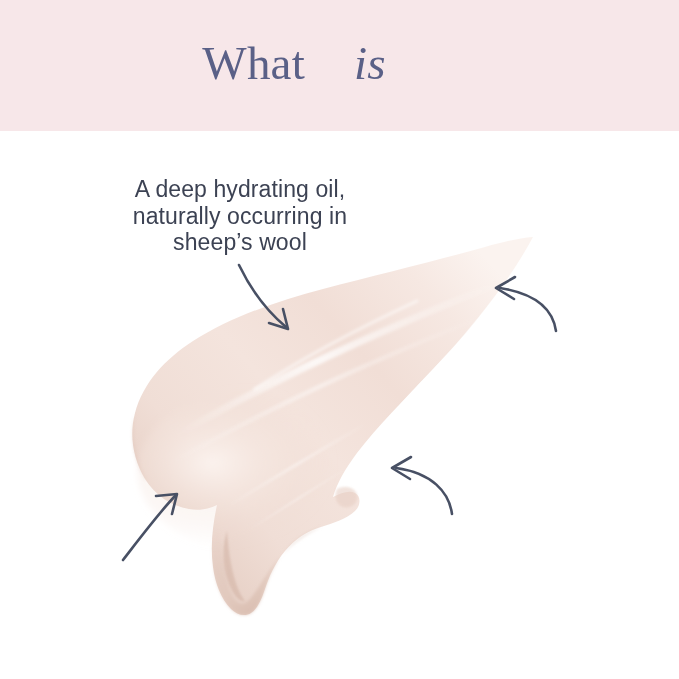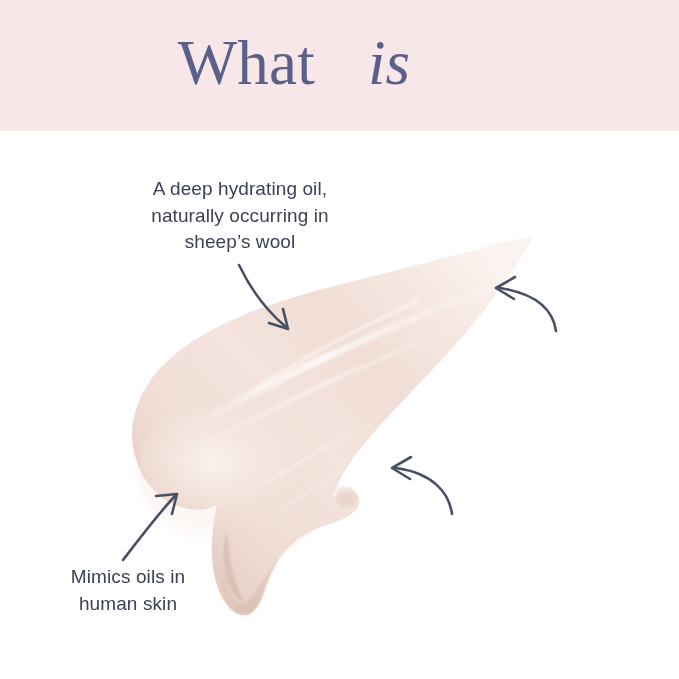--- a/index.html
+++ b/index.html
@@ -29,21 +29,21 @@
   #page-title {
     position: absolute;
     left: 0;
     top: 0;
     width: 588px;
     height: 131px;
     display: flex;
     align-items: center;
     justify-content: center;
     font-family: "Liberation Serif", "DejaVu Serif", serif;
-    font-size: 63px;
+    font-size: 47px;
     line-height: 1;
     letter-spacing: 0.2px;
     color: #5a6087;
     white-space: pre;
     padding-bottom: 4px;
     box-sizing: border-box;
   }
   #page-title .t-part { font-style: normal; }
   #page-title .t-em   { font-style: italic; margin-left: 37px; }
 
@@ -60,21 +60,21 @@
     left: 105px;
     top: 100px;
     width: 450px;
     height: 390px;
   }
 
   
   .annotation {
     position: absolute;
     color: #3c4253;
-    font-size: 19px;
+    font-size: 23px;
     line-height: 26.5px;
     font-weight: 400;
     letter-spacing: 0.1px;
     white-space: pre-line;
   }
   #label-hydrating-oil {
     left: 110px;
     top: 176px;
     width: 260px;
     text-align: center;
@@ -250,16 +250,14 @@
       </g>
     </g>
   </svg>
 
   <div class="annotation" id="label-hydrating-oil">A deep hydrating oil,
 naturally occurring in
 sheep’s wool</div>
 
 
 
-  <div class="annotation" id="label-mimics-oils">Mimics oils in
-human skin</div>
 
 </div>
 
 </body></html>

